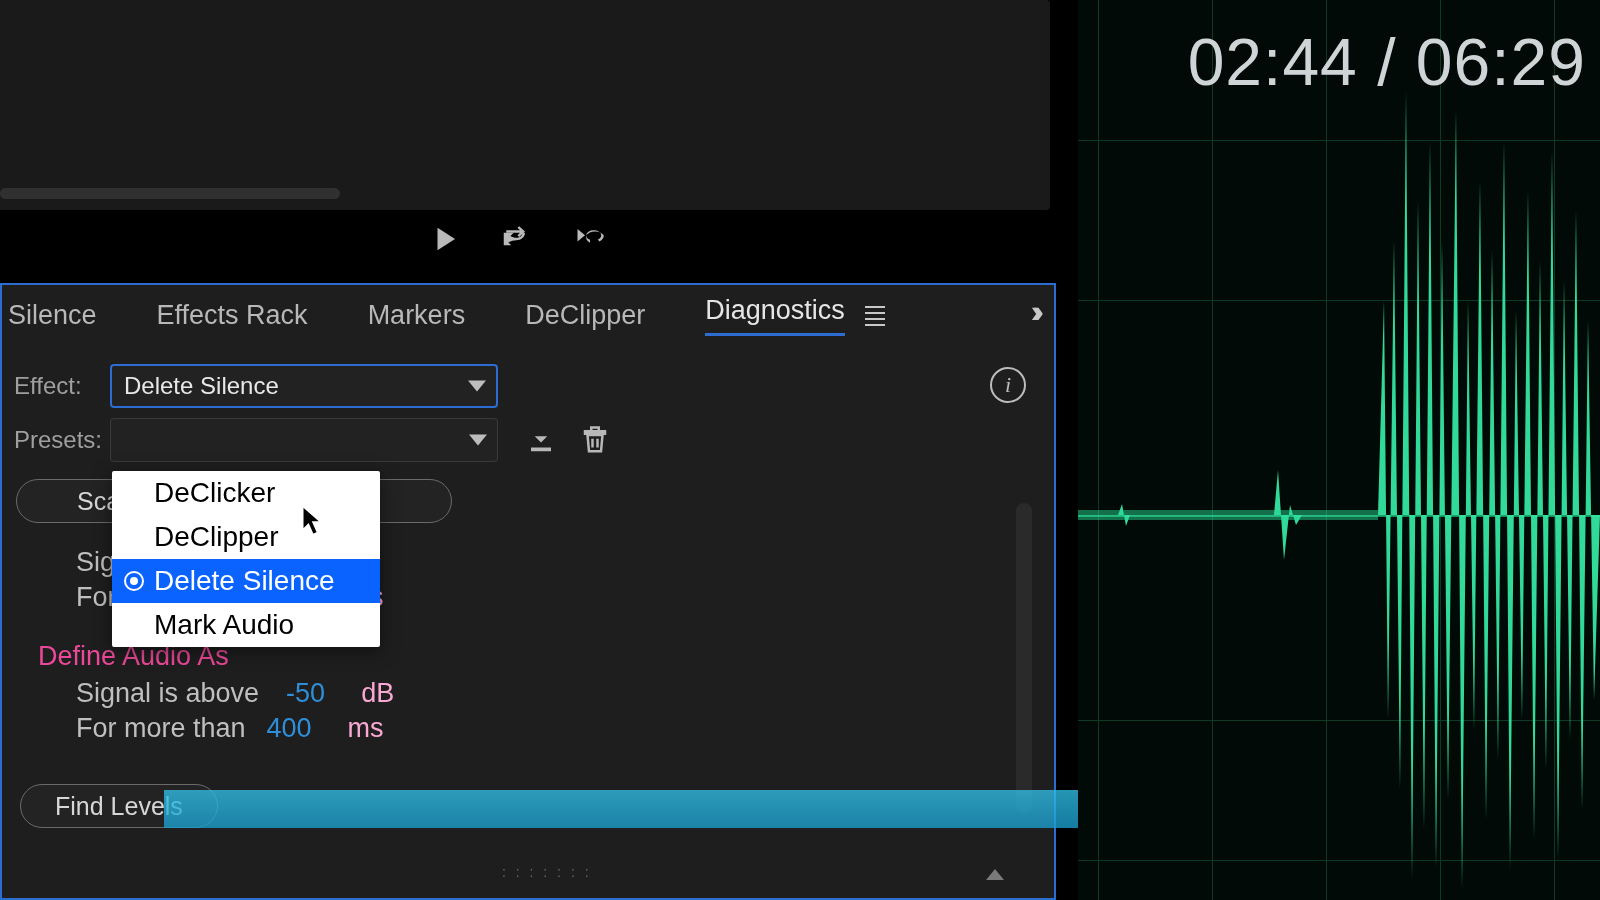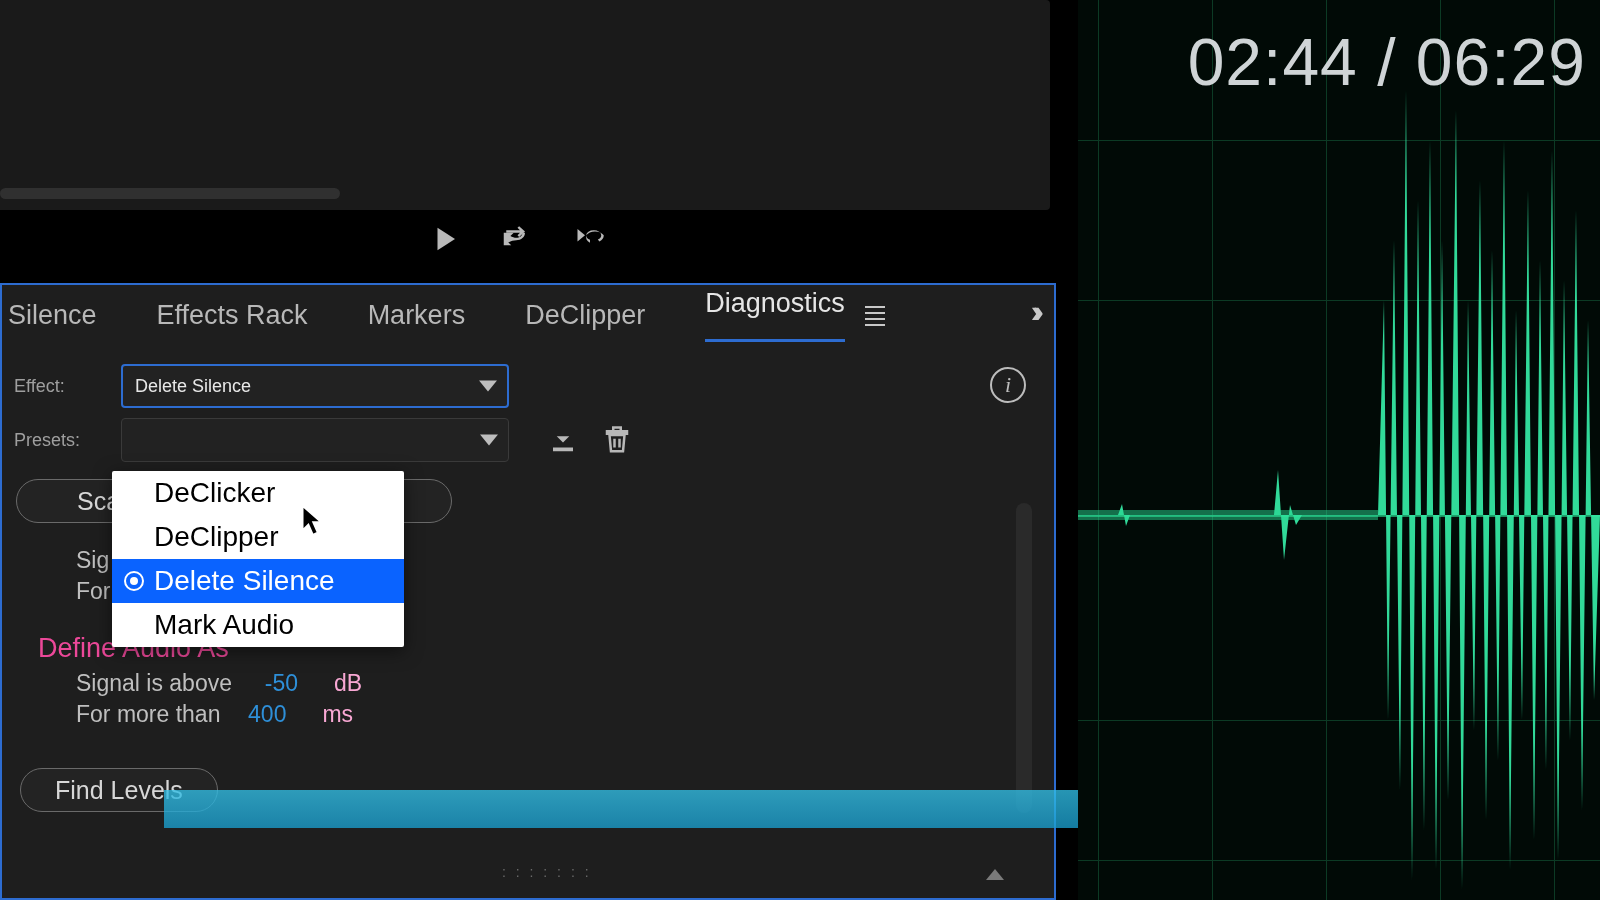--- a/index.html
+++ b/index.html
@@ -4,42 +4,42 @@
 <style>
   html,body{margin:0;padding:0;background:#000;font-family:"Segoe UI",Arial,sans-serif;color:#b8b8b8;width:1600px;height:900px;overflow:hidden;}
   .root{position:relative;width:1600px;height:900px;}
   .upper-dark{position:absolute;left:0;top:0;width:1050px;height:210px;background:#1a1a1a;border-top-right-radius:4px;border-bottom-right-radius:4px;}
   .thin-scroll{position:absolute;left:0;top:188px;width:340px;height:11px;background:#303030;border-radius:6px;}
   .transport{position:absolute;left:430px;top:224px;display:flex;gap:40px;align-items:center;}
   .ic{width:30px;height:30px;fill:#b9b9b9;cursor:pointer;}
   .panel{position:absolute;left:0;top:283px;width:1056px;height:617px;background:#1e1e1e;border:2px solid #2d6cd0;box-sizing:border-box;}
   .tabs{position:absolute;left:0;top:0;width:100%;height:60px;display:flex;align-items:center;gap:60px;padding-left:6px;font-size:27px;color:#b8b8b8;}
   .tab{cursor:pointer;white-space:nowrap;}
-  .tab.active{color:#e6e6e6;border-bottom:3px solid #2d6cd0;padding-bottom:20px;}
+  .tab.active{color:#e6e6e6;border-bottom:3px solid #2d6cd0;padding-bottom:7px;}
   .tab-menu{width:20px;display:flex;flex-direction:column;gap:4px;margin-left:-40px;margin-top:2px;}
   .tab-menu span{width:20px;height:2px;background:#c8c8c8;display:block;}
   .overflow{position:absolute;right:18px;top:8px;font-size:32px;color:#c8c8c8;cursor:pointer;font-weight:bold;letter-spacing:-8px;}
   .form-area{position:absolute;left:12px;top:76px;right:12px;}
-  .row{display:flex;align-items:center;height:50px;font-size:18px;gap:11px;}
+  .row{display:flex;align-items:center;height:50px;font-size:24px;}
   .label{width:96px;color:#9f9f9f;}
   .select{position:relative;width:388px;height:44px;border:2px solid #2d6cd0;background:#222;display:flex;align-items:center;padding:0 12px;color:#e8e8e8;border-radius:4px;cursor:pointer;box-sizing:border-box;}
   .select2{position:relative;width:388px;height:44px;border:1px solid #3a3a3a;background:#222;display:flex;align-items:center;padding:0 12px;color:#e8e8e8;border-radius:4px;cursor:pointer;box-sizing:border-box;}
   .chev{position:absolute;right:10px;top:50%;transform:translateY(-50%);width:0;height:0;border-left:9px solid transparent;border-right:9px solid transparent;border-top:11px solid #bdbdbd;}
   .row-icons{display:flex;gap:24px;margin-left:28px;align-items:center;}
   .ic2{width:30px;height:34px;fill:#b8b8b8;cursor:pointer;}
   .info{position:absolute;right:28px;top:82px;width:32px;height:32px;border:2px solid #bcbcbc;border-radius:50%;display:flex;align-items:center;justify-content:center;font-family:Georgia,serif;font-style:italic;font-size:22px;color:#bcbcbc;cursor:pointer;}
-  .dropdown{position:absolute;left:98px;top:110px;width:292px;background:#fff;color:#000;font-size:28px;border-radius:2px;box-shadow:0 4px 18px rgba(0,0,0,.5);z-index:50;}
+  .dropdown{position:absolute;left:98px;top:110px;width:268px;background:#fff;color:#000;font-size:28px;border-radius:2px;box-shadow:0 4px 18px rgba(0,0,0,.5);z-index:50;}
   .dd-item{padding:6px 12px 6px 42px;cursor:pointer;position:relative;}
   .dd-item.sel{background:#0a63ff;color:#fff;}
   .dd-radio{position:absolute;left:12px;top:50%;transform:translateY(-50%);width:16px;height:16px;border:2px solid #fff;border-radius:50%;display:flex;align-items:center;justify-content:center;}
   .dd-radio::after{content:"";width:8px;height:8px;background:#fff;border-radius:50%;}
   .pill{display:inline-flex;align-items:center;justify-content:center;height:42px;padding:0 34px;border:1px solid #6a6a6a;border-radius:22px;font-size:25px;color:#d7d7d7;cursor:pointer;background:#232323;}
   .section{margin-top:24px;font-size:27px;}
   .sec-title{color:#ec4899;margin:28px 0 6px 24px;}
-  .param{display:flex;align-items:center;gap:12px;margin:4px 0 4px 62px;font-size:23px;}
+  .param{display:flex;align-items:center;gap:12px;margin:4px 0 4px 62px;font-size:27px;}
   .plab{color:#bfbfbf;}
   .pval{color:#2e8fd8;min-width:54px;text-align:right;cursor:ew-resize;}
   .punit{color:#f9a8d4;margin-left:24px;}
   .minibar{position:absolute;left:164px;bottom:72px;width:1280px;height:38px;background:linear-gradient(#32bfe6,#1a9fcf);opacity:.78;}
   .drag-dots{position:absolute;left:500px;bottom:18px;letter-spacing:3px;color:#6a6a6a;font-size:14px;}
   .sb-up{position:absolute;right:50px;bottom:18px;width:0;height:0;border-left:9px solid transparent;border-right:9px solid transparent;border-bottom:11px solid #7a7a7a;cursor:pointer;}
   .inner-scroll{position:absolute;right:22px;top:218px;width:16px;height:310px;background:#2a2a2a;border-radius:8px;}
   .time{position:absolute;right:14px;top:24px;font-size:66px;color:#cfd4d6;font-weight:400;letter-spacing:1px;}
   .wave{position:absolute;left:1078px;top:0;width:522px;height:900px;background:#010a06;}
   .grid-v{position:absolute;top:0;bottom:0;width:1px;background:#0c3a24;}

